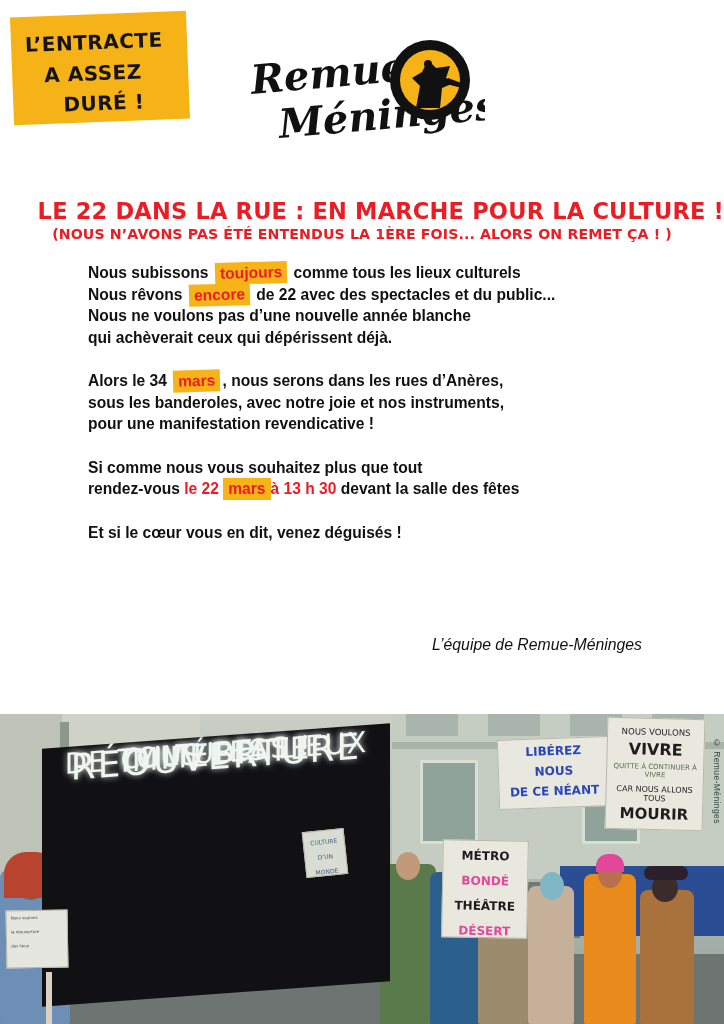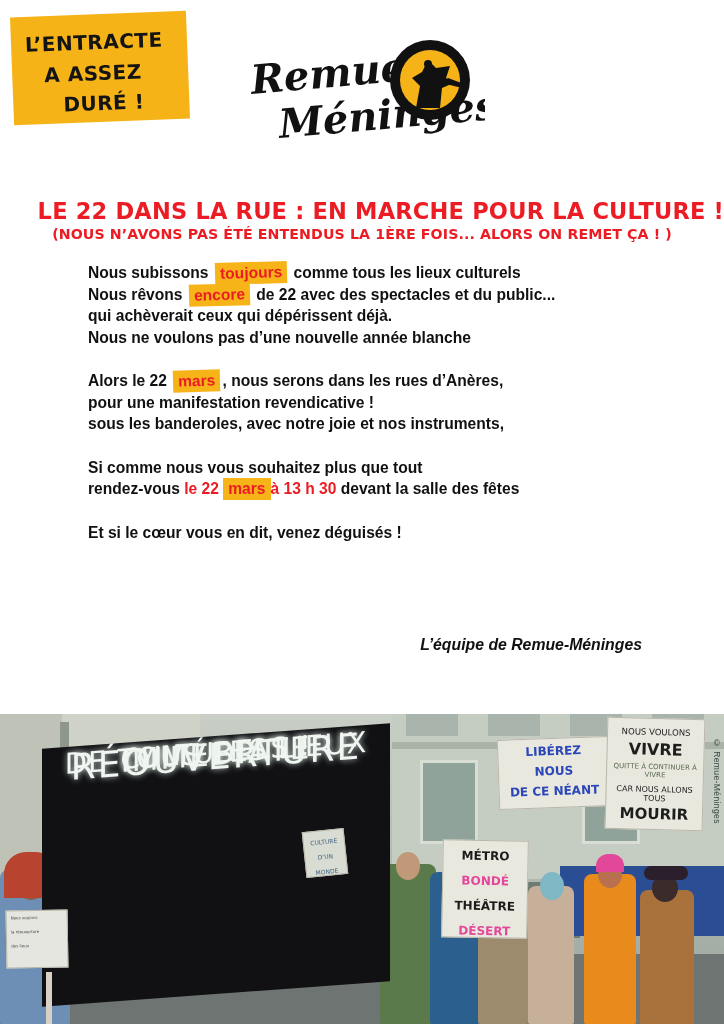--- a/index.html
+++ b/index.html
@@ -52,21 +52,21 @@
   .hl{
     background:#F7B418;color:#EC1C24;
     display:inline-block;padding:0 5px;
     transform:rotate(-1.6deg);
     margin:0 2px;
   }
   .hl.flat{transform:rotate(0deg);margin:0;}
   .red{color:#EC1C24;}
   .sign{
     position:absolute;left:0;top:636px;width:642px;text-align:right;
-    font-style:italic;font-weight:bold;font-size:15.8px;color:#111;
+    font-style:italic;font-weight:normal;font-size:15.8px;color:#111;
   }
 
   
   .photo{
     position:absolute;left:0;top:714px;width:724px;height:310px;
     overflow:hidden;background:#8d969b;
   }
   .ph-sky{position:absolute;inset:0;background:linear-gradient(#c9cec6,#b4bdb6 40%,#9aa29c);}
   .bldg-l{position:absolute;left:0;top:0;width:200px;height:190px;background:#cfd2c6;}
   .bldg-l2{position:absolute;left:0;top:0;width:62px;height:190px;background:#bfc3b7;}
@@ -158,28 +158,28 @@
   </div>
 
   <div class="headline">LE 22 DANS LA RUE : EN MARCHE POUR LA CULTURE !</div>
   <div class="subheadline">(NOUS N’AVONS PAS ÉTÉ ENTENDUS LA 1ÈRE FOIS... ALORS ON REMET ÇA ! )</div>
 
   <div class="body">
 
     <div class="para">
       <div class="line"><span>Nous subissons</span> <span class="hl">toujours</span> <span>comme tous les lieux culturels</span></div>
       <div class="line"><span>Nous rêvons</span> <span class="hl">encore</span> <span>de 22 avec des spectacles et du public...</span></div>
+      <div class="line">Nous ne voulons pas d’une nouvelle année blanche</div>
       <div class="line">qui achèverait ceux qui dépérissent déjà.</div>
-      <div class="line">Nous ne voulons pas d’une nouvelle année blanche</div>
-    </div>
-
-    <div class="para">
-      <div class="line"><span>Alors le 22</span> <span class="hl">mars</span><span>, nous serons dans les rues d’Anères,</span></div>
+    </div>
+
+    <div class="para">
+      <div class="line"><span>Alors le 34</span> <span class="hl">mars</span><span>, nous serons dans les rues d’Anères,</span></div>
+      <div class="line">sous les banderoles, avec notre joie et nos instruments,</div>
       <div class="line">pour une manifestation revendicative !</div>
-      <div class="line">sous les banderoles, avec notre joie et nos instruments,</div>
     </div>
 
     <div class="para">
       <div class="line">Si comme nous vous souhaitez plus que tout</div>
       <div class="line"><span>rendez-vous</span> <span class="red">le 22</span> <span class="hl flat">mars</span><span class="red">à 13 h 30</span> <span>devant la salle des fêtes</span></div>
     </div>
 
     <div class="para">
       <div class="line">Et si le cœur vous en dit, venez déguisés !</div>
     </div>

